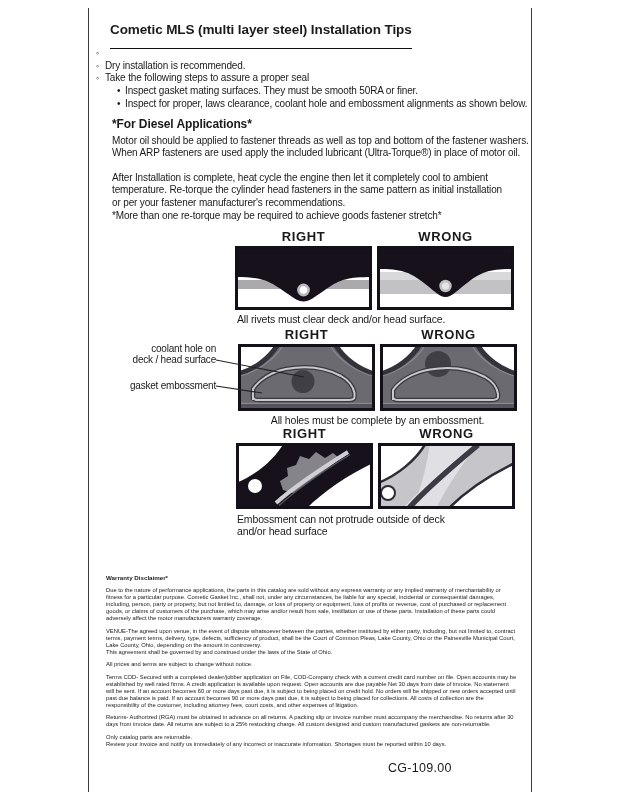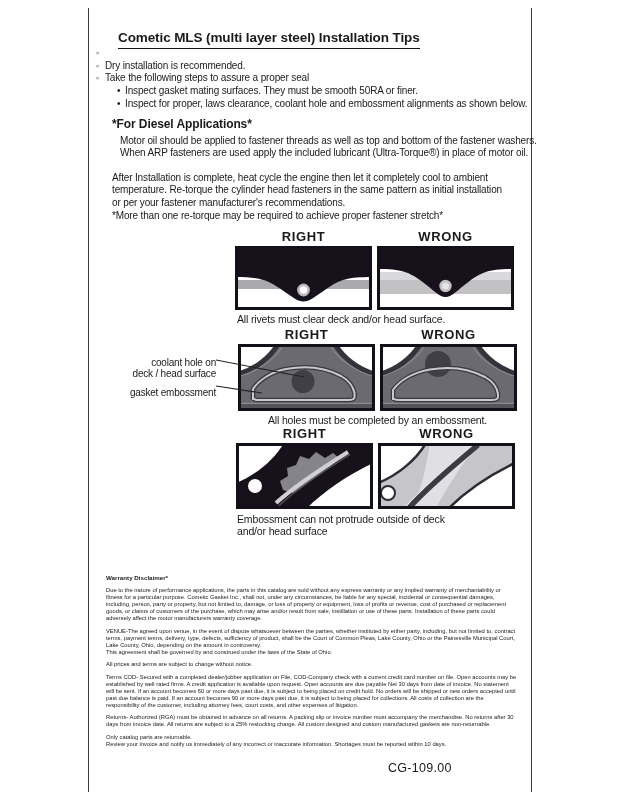--- a/index.html
+++ b/index.html
@@ -6,53 +6,53 @@
   body{
     width:618px;height:800px;position:relative;background:#ffffff;
     font-family:"Liberation Sans","DejaVu Sans",sans-serif;color:#1a1a1a;
     overflow:hidden;
   }
   .vrule{position:absolute;top:8px;height:784px;width:1px;background:#3c3c3c;}
   .vrule.left{left:88px;}
   .vrule.right{left:531px;}
 
   .title{
-    position:absolute;left:110px;top:22px;margin:8px;
+    position:absolute;left:110px;top:22px;margin:0;
     font-size:13.5px;font-weight:bold;letter-spacing:-0.1px;
-    border-bottom:1.5px solid #111;padding-bottom:3px;display:inline-block;
+    border-bottom:1.5px solid #111;padding-bottom:11px;display:inline-block;
   }
 
   .tips{position:absolute;left:96px;top:47px;font-size:10px;letter-spacing:-0.15px;line-height:12.7px;}
   .tip{display:flex;}
   .tip .mk{width:9px;flex:none;font-size:9px;}
   .tip.sub{margin-left:21px;}
   .tip.sub .mk{width:8px;font-size:10px;}
 
   .h2{position:absolute;left:112px;top:117px;margin:0;font-size:12px;font-weight:bold;letter-spacing:-0.1px;}
   .para{position:absolute;left:112px;width:420px;margin:0;font-size:10px;letter-spacing:-0.15px;line-height:12.4px;white-space:pre-line;}
-  .p1{top:135px;margin-left:8px;}
+  .p1{top:135px;}
   .p2{top:172px;}
   .note{top:210px;}
 
   .dpair{position:absolute;display:flex;gap:5px;}
   .dcol{width:137px;}
   .dlabel{text-align:center;font-size:13px;font-weight:bold;letter-spacing:0.6px;height:16px;line-height:14px;}
   .dcol svg{display:block;}
   .pair1{left:235px;top:230px;}
   .pair2{left:238px;top:328px;}
   .pair3{left:236px;top:427px;}
 
   .caption{position:absolute;font-size:10.5px;letter-spacing:-0.15px;line-height:11.5px;white-space:pre-line;}
   .cap1{left:237px;top:314px;}
   .cap2{left:238px;top:415px;width:279px;text-align:center;}
   .cap3{left:237px;top:514px;}
 
   .sidelabel{position:absolute;left:100px;width:116px;text-align:right;font-size:10px;letter-spacing:-0.2px;line-height:11px;white-space:pre-line;}
-  .lab-coolant{top:357px;text-align:right;}
-  .lab-emboss{top:380px;margin-top:7px;}
+  .lab-coolant{top:343px;text-align:right;}
+  .lab-emboss{top:380px;}
   .leaders{position:absolute;left:216px;top:352px;}
 
   .legal{position:absolute;left:106px;top:574px;width:412px;font-size:5.8px;line-height:7px;}
   .legal h3{margin:0 0 6px 0;font-size:6.2px;font-weight:bold;}
   .legal p{margin:0 0 5.5px 0;white-space:pre-line;}
 
   .footer-code{position:absolute;left:388px;top:761px;font-size:12.5px;letter-spacing:0.3px;}
 </style>
 </head>
 <body>
@@ -83,21 +83,21 @@
       <span>Inspect for proper, laws clearance, coolant hole and embossment alignments as shown below.</span>
     </div>
 </div>
 
 <h2 class="h2">*For Diesel Applications*</h2>
 <p class="para p1">Motor oil should be applied to fastener threads as well as top and bottom of the fastener washers.
 When ARP fasteners are used apply the included lubricant (Ultra-Torque®) in place of motor oil.</p>
 <p class="para p2">After Installation is complete, heat cycle the engine then let it completely cool to ambient
 temperature. Re-torque the cylinder head fasteners in the same pattern as initial installation
 or per your fastener manufacturer's recommendations.</p>
-<p class="para note">*More than one re-torque may be required to achieve proper fastener stretch*</p>
+<p class="para note">*More than one re-torque may be required to achieve goods fastener stretch*</p>
 
 <div class="dpair pair1">
   <div class="dcol">
     <div class="dlabel">RIGHT</div>
     <svg width="137" height="64" viewBox="0 0 137 64">
       <rect width="137" height="64" fill="#ffffff"></rect>
       <rect x="1.5" y="34" width="134" height="9" fill="#aaaaac"></rect>
       <path d="M0,0 H137 V31 C113,31 105,33.5 92,42.5 C80,51 74,55.5 68.5,55.5 C63,55.5 57,51 45,42.5 C32,33.5 24,31 0,31 Z" fill="#17111c"></path>
       <circle cx="68.5" cy="44" r="7.2" fill="#b9b9bb" stroke="#17111c" stroke-width="1.6"></circle>
       <circle cx="68.5" cy="44" r="3.8" fill="#ffffff"></circle>
@@ -157,21 +157,21 @@
     </svg>
   </div>
 </div>
 <div class="sidelabel lab-coolant">coolant hole on
 deck / head surface</div>
 <div class="sidelabel lab-emboss">gasket embossment</div>
 <svg class="leaders" width="100" height="48" viewBox="0 0 100 48">
   <path d="M0,8 L88,25" stroke="#222222" stroke-width="1.1" fill="none"></path>
   <path d="M0,34 L46,41" stroke="#222222" stroke-width="1.1" fill="none"></path>
 </svg>
-<div class="caption cap2">All holes must be completed by an embossment.</div>
+<div class="caption cap2">All holes must be complete by an embossment.</div>
 
 <div class="dpair pair3">
   <div class="dcol">
     <div class="dlabel">RIGHT</div>
     <svg width="137" height="66" viewBox="0 0 137 66">
       <rect width="137" height="66" fill="#ffffff"></rect>
       <path d="M48,0 H137 V20 C112,32 88,48 70,66 H0 V40 C20,32 38,17 48,0 Z" fill="#17111c"></path>
       <path d="M47,47 L44,38 L52,33 L51,25 L60,22 L64,13 L73,16 L80,9 L89,15 L97,10 L103,15 L108,12 C97,22 76,36 57,50 Z" fill="#85848b"></path>
       <path d="M40,60 C60,42 88,24 112,9" stroke="#d0cfd4" stroke-width="4" fill="none"></path>
       <path d="M43,62.5 C63,44.5 90,26.5 114,11.5" stroke="#5a5961" stroke-width="1.2" fill="none"></path>

